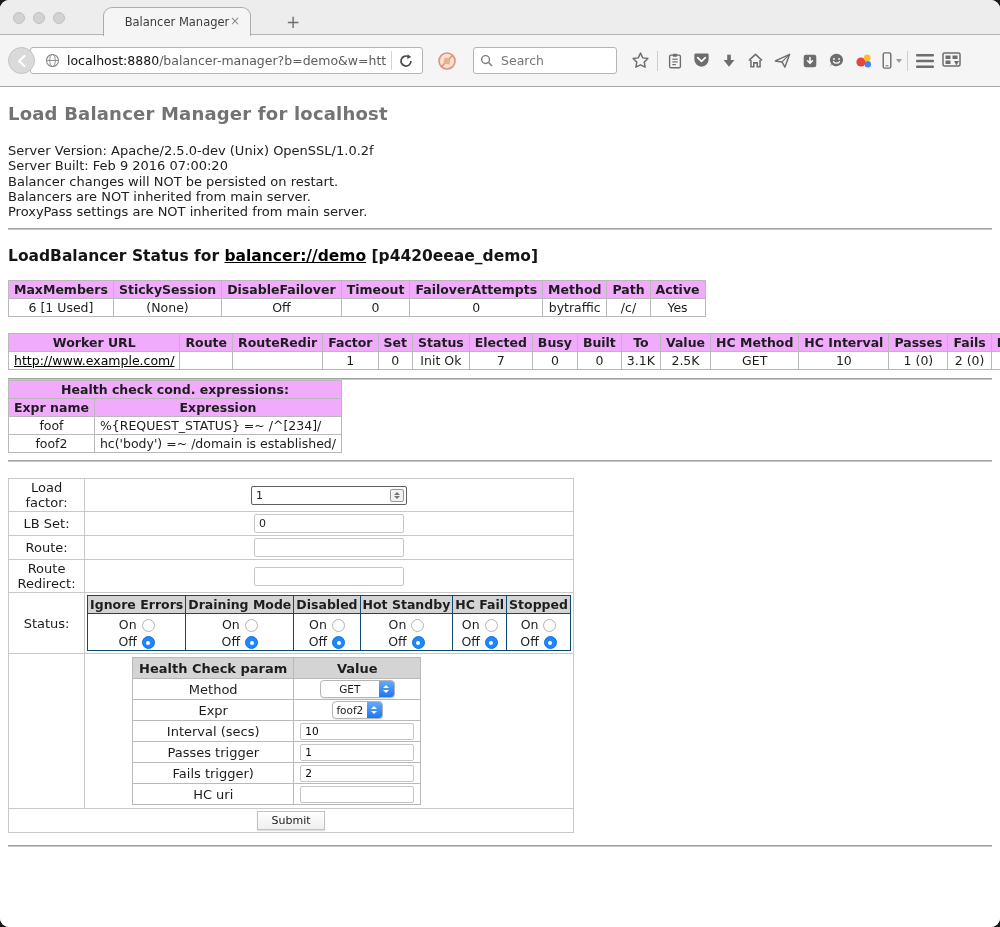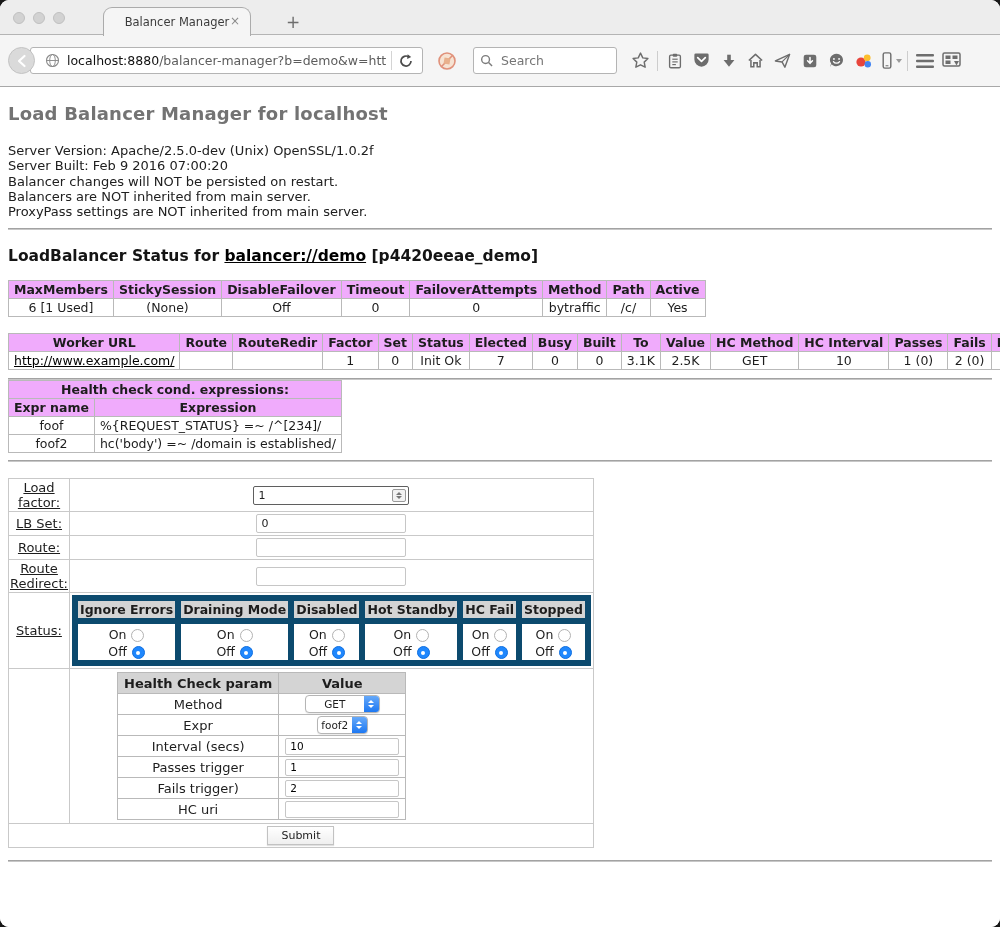--- a/index.html
+++ b/index.html
@@ -93,42 +93,42 @@
   .hr2 { margin-top:8px; }
   .t-expr { }
   .t-expr td.exprval { text-align:left; }
   .hr3 { margin-top:7px; }
   .h3-edit { margin-top:15px; }
 
   
   table.form { border-collapse:collapse; margin-top:16px; width:566px;
     font-size:13px; color:#1d1d1d; border:1px solid #9f9f9f; }
   table.form > tbody > tr > td { border:1px solid #c9c9c9; height:24px; }
-  td.flabel { width:100px; text-align:center;text-decoration:underline; }
+  td.flabel { width:100px; text-align:center; }
   td.fval { text-align:center; }
   .txt-input {
     width:150px; height:19px; border:1px solid #c6c6c6; border-radius:2px;
     font-size:11px; font-family:inherit; padding:0 4px; color:#222;
   }
   .input-wrap { position:relative; display:inline-block; }
   .num-input { width:156px; border:1px solid #5f5f5f; }
   .numspin {
     position:absolute; right:3px; top:3px; width:14px; height:13px;
     border:1px solid #9a9a9a; background:#f2f2f2; border-radius:2px;
     display:flex; flex-direction:column; align-items:center; justify-content:center;
   }
   .numspin .up { width:0;height:0;border-left:3px solid transparent;
     border-right:3px solid transparent;border-bottom:3px solid #777; margin-bottom:1px;}
   .numspin .dn { width:0;height:0;border-left:3px solid transparent;
     border-right:3px solid transparent;border-top:3px solid #777;}
 
   table.status-tbl { border-collapse:collapse; font-size:12.5px; margin:1px;
     border:1px solid #8f8f8f; }
   table.status-tbl th, table.status-tbl td {
-    border:6px solid #0c4a6e; padding:1px 2px; text-align:center; white-space:nowrap; }
+    border:1px solid #0c4a6e; padding:1px 2px; text-align:center; white-space:nowrap; }
   table.status-tbl th { background:#d4d4d4; height:18px; }
   .optline { display:flex; align-items:flex-end; justify-content:center; gap:5px;
     height:17px; }
   .radio { display:inline-block; width:13px; height:13px; border-radius:50%;
     border:1px solid #b2b2b2; background:#fff; position:relative; }
   .radio.sel { background:#1f87fd; border-color:#0f6fe0; }
   .radio.sel::after { content:""; position:absolute; left:3.5px; top:3.5px;
     width:4px; height:4px; border-radius:50%; background:#fff; }
 
   table.hc-tbl { border-collapse:collapse; font-size:13px; margin:2px 0 2px 46px;

